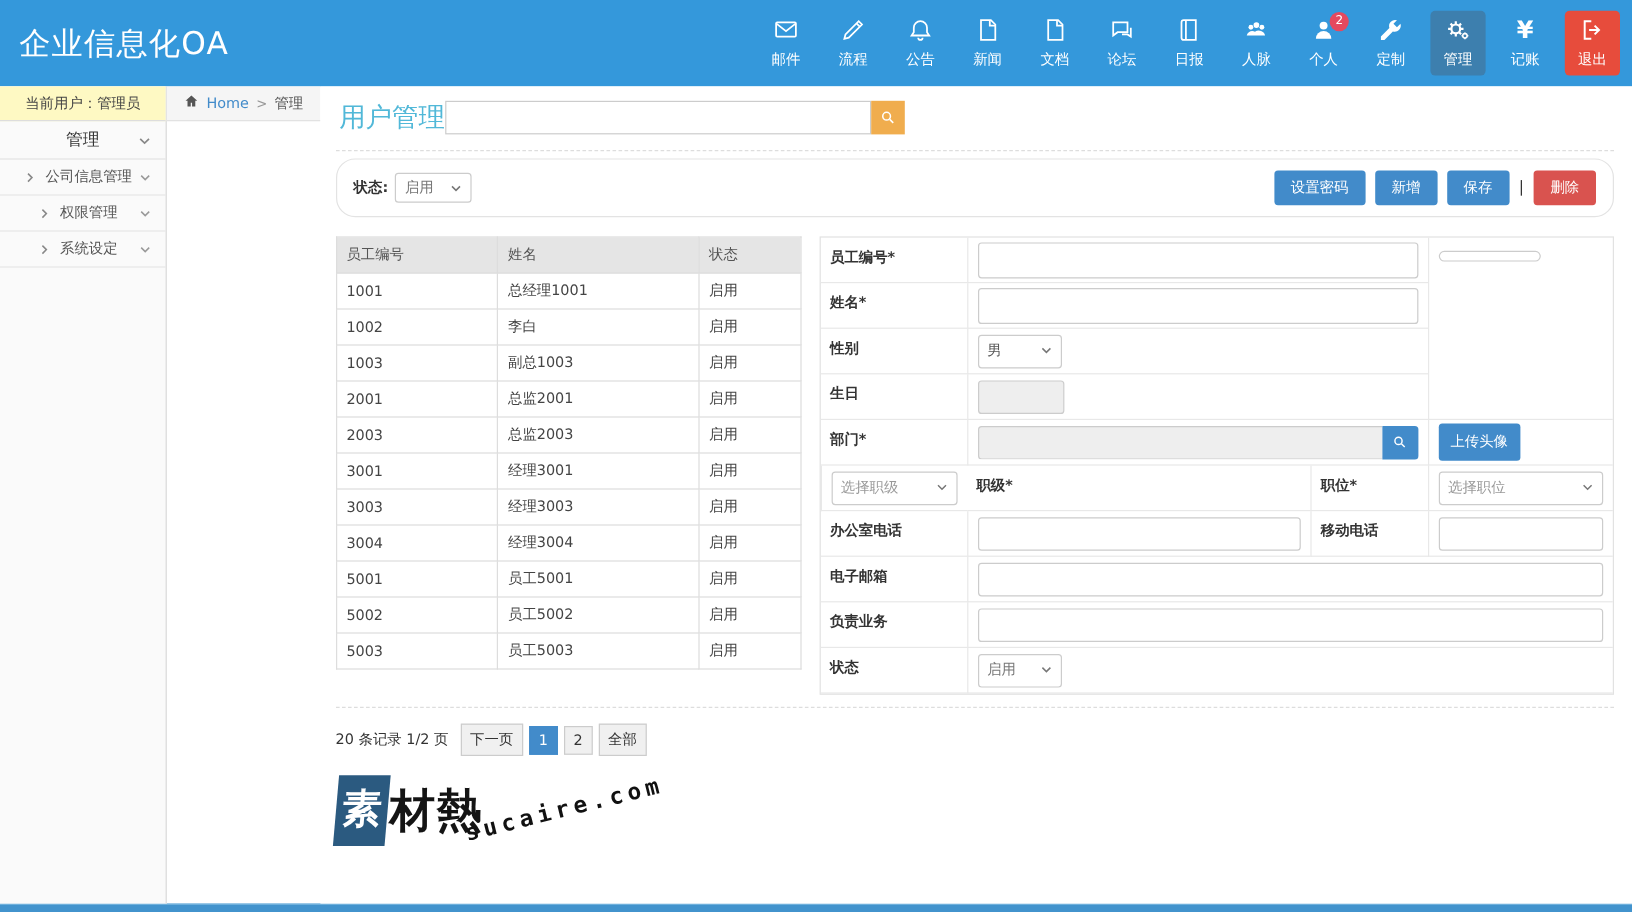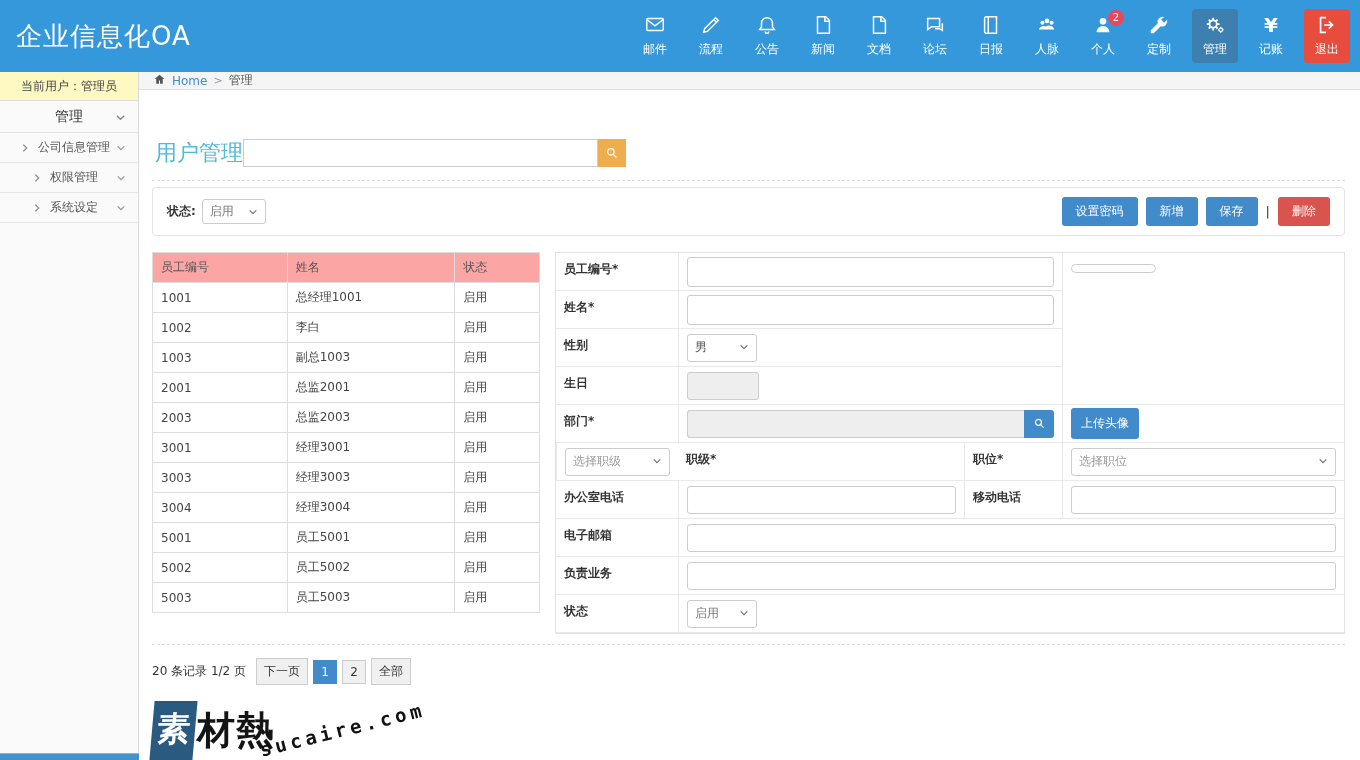--- a/index.html
+++ b/index.html
@@ -20,46 +20,46 @@
   
   .shell { display:flex; height:681px; }
   .sidebar { width:139px; background:#fafafa; border-right:1px solid #d9d9d9; }
   .cur-user { height:29px; line-height:28px; background:#fef9c3; border-bottom:1px solid #ddd; font-size:12px; color:#444; text-align:center; }
   .menu-head { height:32px; display:flex; align-items:center; justify-content:center; font-size:14px; color:#333; border-bottom:1px solid #e3e3e3; position:relative; cursor:pointer; }
   .menu-head .chev { position:absolute; right:12px; top:11px; }
   .menu-item { height:30px; display:flex; align-items:center; font-size:12px; color:#555; border-bottom:1px solid #e6e6e6; padding:0 12px 0 14px; cursor:pointer; }
   .menu-item .mi-label { margin-left:8px; }
   .menu-item .chev { margin-left:auto; }
 
-  .content { flex:1; display:flex; flex-direction:column; min-width:0;gap:37px; }
+  .content { flex:1; display:flex; flex-direction:row; min-width:0; }
   .breadcrumb { height:29px; background:#f5f5f5; border-bottom:1px solid #e2e2e2; display:flex; align-items:center; padding:0 14px; font-size:12px; color:#555; gap:6px; }
   .breadcrumb a { color:#428bca; text-decoration:none; cursor:pointer; }
   .crumb-sep { color:#999; font-size:11px; }
 
   .page { flex:1; padding:0 15px 0 13px; background:#fff; }
   .title-row { display:flex; align-items:center; justify-content:flex-start; padding:11px 0 12px 3px; }
   .page-title { font-size:22px; font-weight:normal; color:#51b8d8; }
   .search-group { display:flex; }
   .search-input { width:355px; height:28px; border:1px solid #ccc; padding:0 8px; font-size:12px; outline:none; }
   .search-btn { width:28px; height:28px; background:#f0ad4e; border:none; display:flex; align-items:center; justify-content:center; cursor:pointer; }
   .dashed { border-top:1px dashed #ddd; }
 
-  .filter-panel { margin-top:6px; border:1px solid #e3e3e3; border-radius:4px; height:49px; display:flex; align-items:center; padding:0 14px; }
+  .filter-panel { margin-top:6px; border:1px solid #e3e3e3; border-radius:16px; height:49px; display:flex; align-items:center; padding:0 14px; }
   .filter-label { font-size:12px; font-weight:bold; color:#333; margin-right:6px; }
   .toolbar { margin-left:auto; display:flex; align-items:center; gap:8px; }
   .btn { font-size:12px; color:#fff; border:none; border-radius:3px; padding:6px 14px; cursor:pointer; white-space:nowrap; }
   .btn-blue { background:#428bca; }
   .btn-red { background:#d9534f; }
   .tb-sep { color:#333; font-size:13px; }
 
   .cols { display:flex; margin-top:16px; gap:15px; align-items:flex-start; }
 
   
   .emp-table { width:388px; border-collapse:collapse; font-size:12px; flex:0 0 auto; }
-  .emp-table th { background:#fca5a5; color:#555; font-weight:normal; text-align:left; padding:6px 8px; border:1px solid #ddd; height:26px; }
+  .emp-table th { background:#e5e5e5; color:#555; font-weight:normal; text-align:left; padding:6px 8px; border:1px solid #ddd; height:26px; }
   .emp-table td { color:#444; padding:6px 8px; border:1px solid #ddd; height:27px; }
   .emp-table .cw1{width:135px;} .emp-table .cw2{width:168px;} .emp-table .cw3{width:85px;}
 
   
   .form-grid { flex:1; display:grid; grid-template-columns:122px 286px 98px 1fr; grid-auto-rows:38px; border:1px solid #e2e2e2; font-size:12px; }
   .fc { border-bottom:1px solid #e8e8e8; border-left:1px solid #e8e8e8; padding:4px 8px; display:flex; align-items:center; min-width:0; }
   .fc.c1 { border-left:none; }
   .flabel { font-weight:bold; color:#333; align-items:flex-start; padding-top:8px; }
   .sp2 { grid-column:2/4; } .sp3 { grid-column:2/5; }
   .avatar-cell { grid-column:4; grid-row:1/5; position:relative; align-items:flex-start; }

